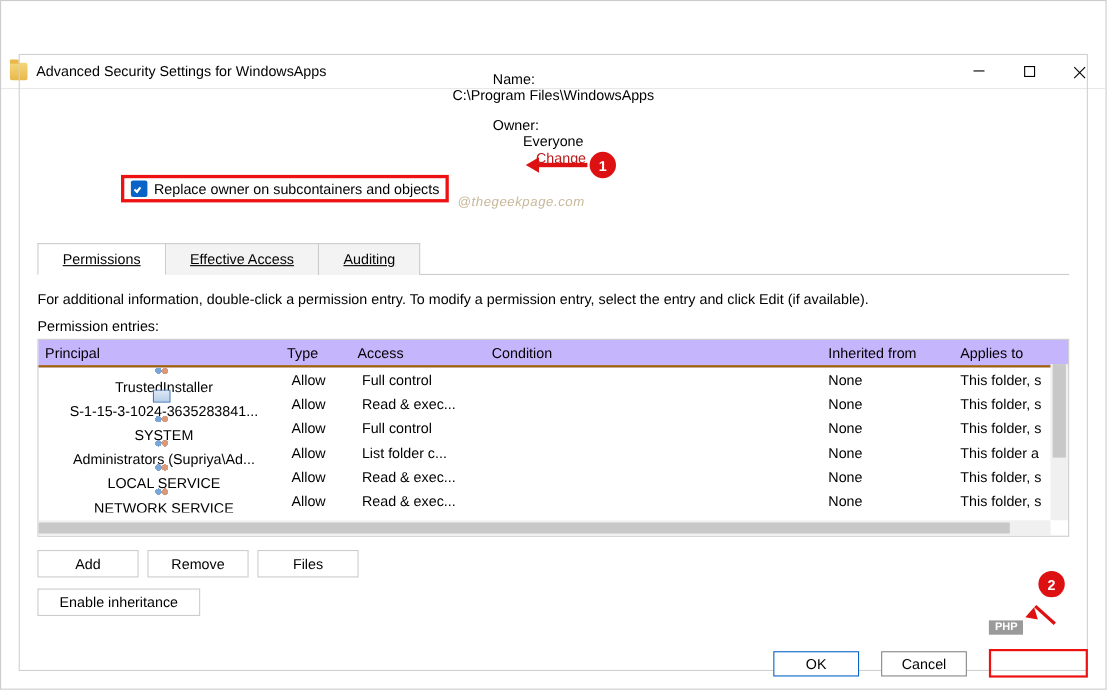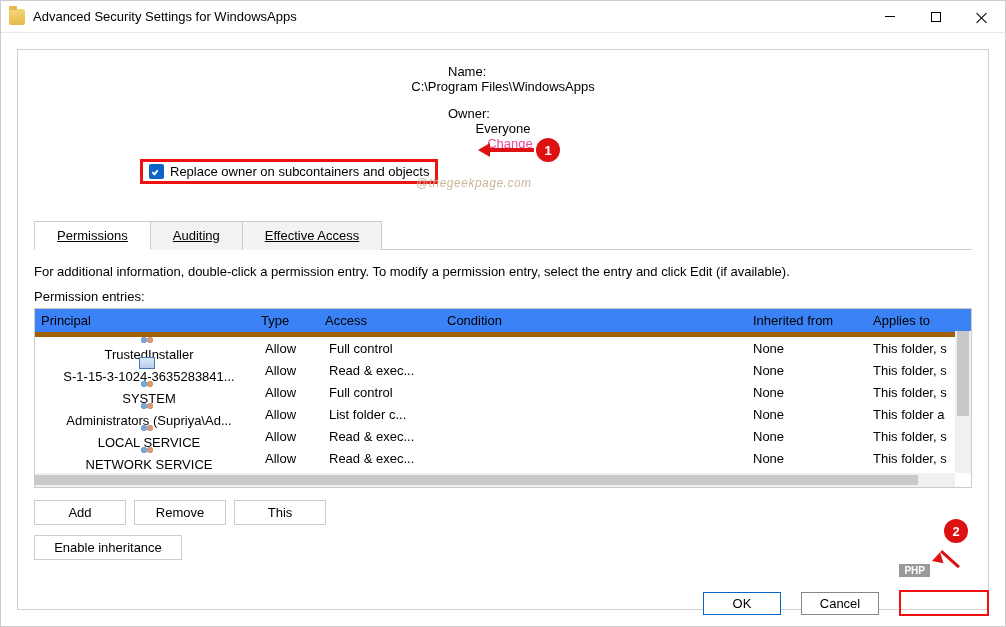--- a/index.html
+++ b/index.html
@@ -1,56 +1,56 @@
 <!DOCTYPE html>
 <html><head>
 <meta charset="utf-8">
 <style>
 * { box-sizing: border-box; font-family: "Segoe UI", Tahoma, sans-serif; }
 body { margin: 0; background: #fff; font-size: 13px; color: #000; }
 .window { width: 1006px; height: 627px; border: 1px solid #ccc; position: relative; background: #fff; }
-.titlebar { height: 32px; display: flex; align-items: center; padding-left: 8px; border-bottom: 1px solid #e8e8e8; }
+.titlebar { height: 32px; display: flex; align-items: center; padding-left: 8px; border-bottom: 1px solid #e8e8e8; margin-top: 48px; }
 .title-icon { width: 16px; height: 16px; background: linear-gradient(#f5d77a,#e8b84a); border-radius: 2px; margin-right: 8px; position: relative; }
 .title-icon::before { content:""; position:absolute; top:-3px; left:0; width:8px; height:4px; background:#e8b84a; border-radius:1px 1px 0 0;}
 .title-text { flex: 1; font-size: 13px; }
 .win-controls { display: flex; height: 100%; }
 .win-btn { width: 46px; display:flex; align-items:center; justify-content:center; }
 .min-line { width:10px; height:1px; background:#000; }
 .max-sq { width:10px; height:10px; border:1px solid #000; }
 .close-x { position:relative; width:12px; height:12px; }
 .close-x::before,.close-x::after{content:"";position:absolute;left:5px;top:0;width:1px;height:14px;background:#000;}
 .close-x::before{transform:rotate(45deg);} .close-x::after{transform:rotate(-45deg);}
 
 .content { position:absolute; top:48px; left:16px; right:16px; bottom:16px; border:1px solid #d0d0d0; padding:14px 16px 12px; }
 .row { display:flex; margin-bottom:12px; align-items:center;flex-direction:column; }
 .row-label { width:110px; color:#000; }
 .row-value { }
-.link { color:#ec4899; margin-left:14px; cursor:pointer; }
-
-.highlight-box { border:3px solid #e11; padding:2px 6px; display:inline-flex; align-items:center; margin-left:106px; margin-top:-4px; margin-bottom:6px;}
+.link { color:#b91c1c; margin-left:14px; cursor:pointer; }
+
+.highlight-box { border:3px solid #e11; padding:2px 6px; display:inline-flex; align-items:center; margin-left:76px; margin-top:-4px; margin-bottom:6px;}
 .check { width:15px; height:15px; background:#0a64c8; border-radius:2px; margin-right:6px; position:relative; }
 .check::after{content:"";position:absolute;left:3px;top:6px;width:4px;height:2px;border-left:2px solid #fff;border-bottom:2px solid #fff;transform:rotate(-50deg);}
 
 .arrow1 { position:absolute; left:460px; top:88px; display:flex; align-items:center;}
 .arrow-line { width:44px; height:4px; background:#d11; }
 .arrow-head { width:0;height:0;border-top:7px solid transparent;border-bottom:7px solid transparent;border-right:12px solid #d11;}
 .badge { width:24px;height:24px;border-radius:50%;background:#d11;color:#fff;display:flex;align-items:center;justify-content:center;font-size:13px;font-weight:bold;margin-left:2px;}
 
 .watermark { position:absolute; left:398px; top:126px; color:#c8b89a; font-size:12px; font-style:italic; letter-spacing:0.5px;}
 
 .tabs { display:flex; border-bottom:1px solid #ccc; margin-top:30px; }
 .tab { padding:6px 22px; border:1px solid #ccc; border-bottom:none; background:#f3f3f3; margin-right:0; position:relative; top:1px; cursor:pointer;text-decoration:underline;}
 .tab.active { background:#fff; border-bottom:1px solid #fff;}
 .tab + .tab { border-left:none; }
 
 .hint { margin:14px 0 10px; }
 .entries-label { margin-bottom:4px; }
 
 .table-wrap { border:1px solid #ccc; height:180px; position:relative; }
-.thead { display:flex; border-bottom:5px solid #a16207; background:#3b82f6; font-weight:400; }
+.thead { display:flex; border-bottom:2px solid #a16207; background:#c4b5fd; font-weight:400; }
 .thead > div { padding:4px 6px; border-right:1px solid transparent; }
 .tbody { overflow:hidden; }
 .trow { display:flex; align-items:center; height:22px; padding-left:4px;}
 .trow > div { padding:0 6px; overflow:hidden; text-overflow:ellipsis; white-space:nowrap;flex-direction:column; }
 .col-principal{width:220px;display:flex;align-items:center;}
 .col-type{width:64px;}
 .col-access{width:122px;}
 .col-condition{flex:1;}
 .col-inherited{width:120px;}
 .col-applies{width:104px;}
@@ -117,22 +117,22 @@
     <div class="arrow1">
       <div class="arrow-head"></div>
         <div class="arrow-line"></div>
       <div class="badge">1</div>
     </div>
 
     <div class="watermark">@thegeekpage.com</div>
 
     <div class="tabs">
       <div class="tab active">Permissions</div>
+      <div class="tab">Effective Access</div>
       <div class="tab">Auditing</div>
-      <div class="tab">Effective Access</div>
     </div>
 
     <div class="hint">For additional information, double-click a permission entry. To modify a permission entry, select the entry and click Edit (if available).</div>
     <div class="entries-label">Permission entries:</div>
 
     <div class="table-wrap">
       <div class="thead">
         <div class="col-principal">Principal</div>
         <div class="col-type">Type</div>
         <div class="col-access">Access</div>
@@ -212,21 +212,21 @@
           <div class="thumb"></div>
         </div>
       <div class="scrollbar-h">
           <div class="thumb"></div>
         </div>
     </div>
 
     <div class="btn-row">
       <div class="btn">Add</div>
       <div class="btn">Remove</div>
-      <div class="btn">This</div>
+      <div class="btn">Files</div>
     </div>
     <div class="btn-row btn-row2">
       <div class="btn btn-wide">Enable inheritance</div>
     </div>
 
     <div class="badge2-wrap">
       <div class="badge">2</div>
     </div>
     <div class="arrow2">
       <div class="arrow-line"></div>

